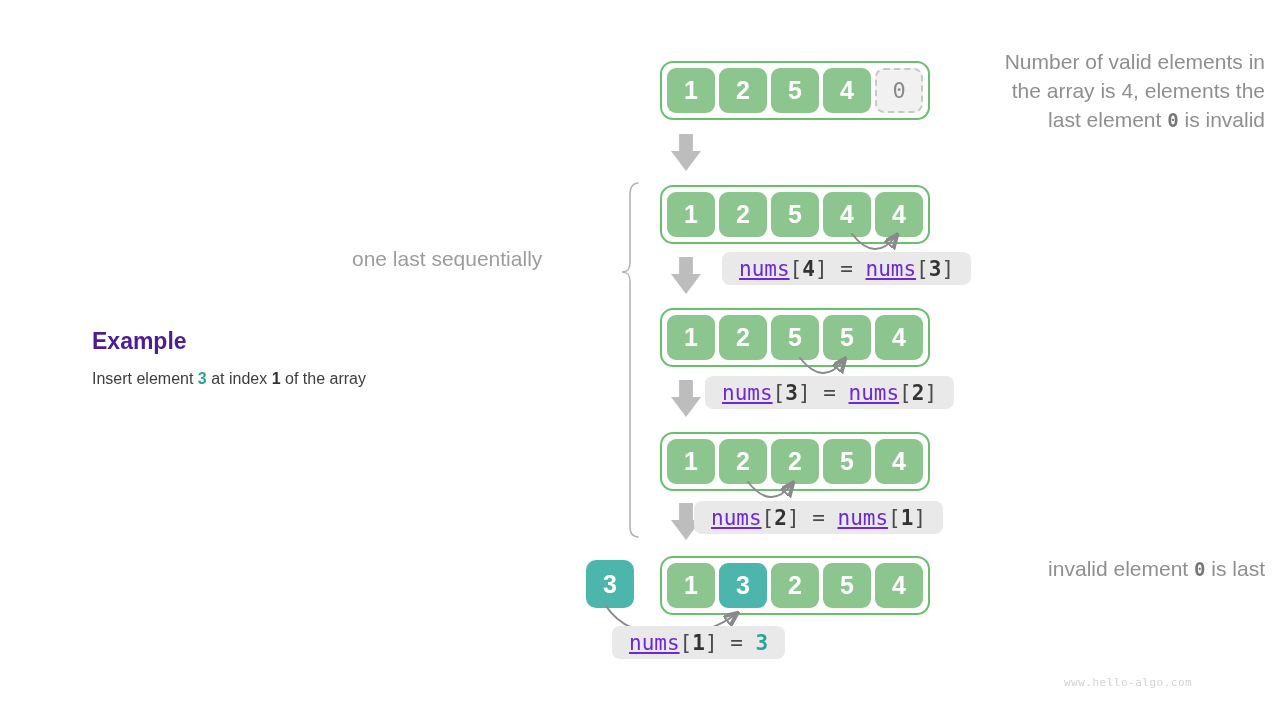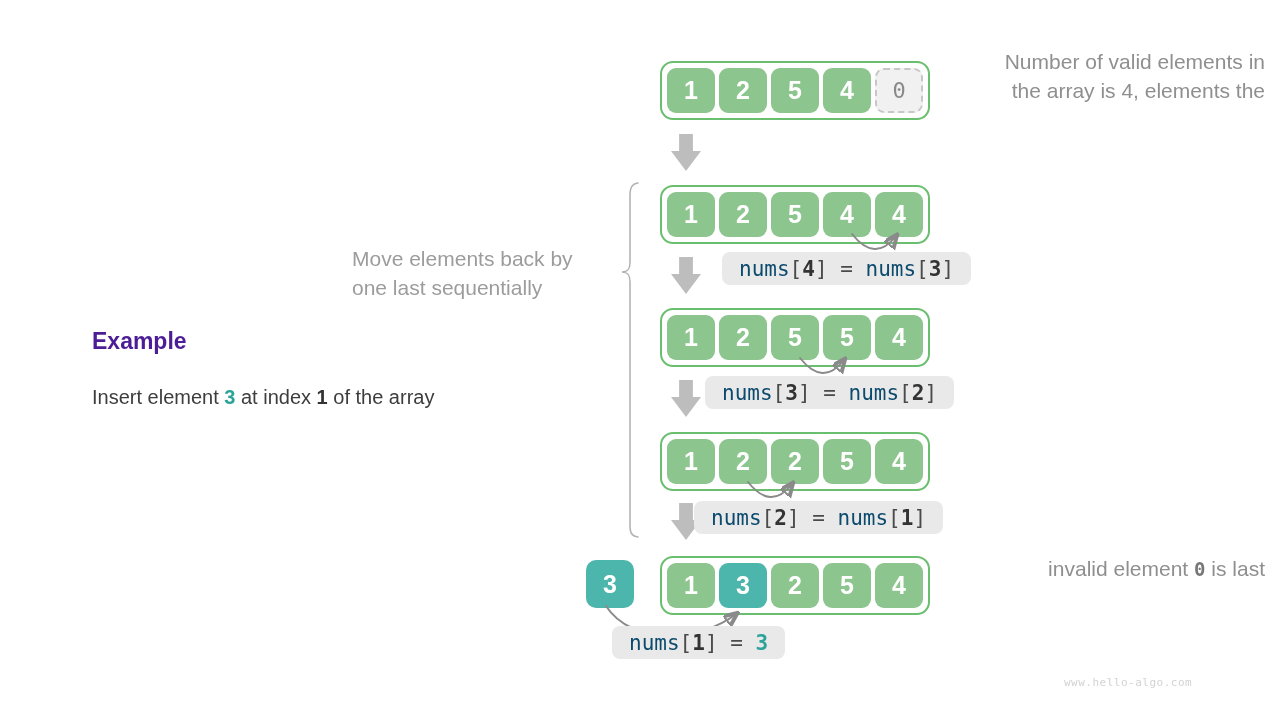--- a/index.html
+++ b/index.html
@@ -19,32 +19,32 @@
         display:flex;align-items:center;justify-content:center;}
 
   
   .block-arrow{position:absolute;left:671px;width:30px;height:37px;background:#bdbdbd;
         clip-path:polygon(27% 0,73% 0,73% 46%,100% 46%,50% 100%,0 46%,27% 46%);}
 
   
   .pill{position:absolute;height:33px;display:inline-flex;align-items:center;padding:0 17px;
         background:#e9e9e9;border-radius:8px;font-family:"DejaVu Sans Mono",monospace;
         font-size:21px;color:#4a4a4a;white-space:pre;}
-  .pill .fn{color:#0c4a6e;}
+  .pill .fn{color:#6d28d9;text-decoration:underline;}
   .pill .ix{color:#333;font-weight:700;}
   .pill .val{color:#2ba39a;font-weight:700;}
 
   
   .note{position:absolute;font-size:21px;line-height:29px;color:#8f8f8f;text-align:right;}
   .mono0{font-family:"DejaVu Sans Mono",monospace;font-weight:700;color:#777;font-size:19px;}
   .move-note{position:absolute;left:352px;top:244px;font-size:21px;line-height:29px;color:#9c9c9c;}
 
   .example{position:absolute;left:92px;top:328px;}
   .example-heading{font-size:23px;font-weight:700;color:#4c1d95;}
-  .example-desc{font-size:20px;color:#3d3d3d;margin-top:31px;}
+  .example-desc{font-size:16px;color:#3d3d3d;margin-top:15px;}
   .teal-b{color:#2ba39a;font-weight:700;}
   .dark-b{color:#333;font-weight:700;}
 
   
   .arc{position:absolute;}
   .arc path{fill:none;stroke:#8a8a8a;stroke-width:2;stroke-linecap:round;}
   .brace{position:absolute;left:620px;top:181px;}
   .brace path{fill:none;stroke:#b3b3b3;stroke-width:1.6;stroke-linecap:round;}
 
   .watermark{position:absolute;left:1064px;top:676px;font-family:"DejaVu Sans Mono",monospace;
@@ -56,21 +56,20 @@
 <div class="canvas">
 
   <div class="example">
     <div class="example-heading">Example</div>
     <div class="example-desc">
       <span>Insert element </span><span class="teal-b">3</span><span> at index </span><span class="dark-b">1</span><span> of the array</span>
     </div>
   </div>
 
   <div class="move-note">
-    <div>Move elements back by</div>
     <div>one last sequentially</div>
   </div>
 
   <svg class="brace" width="20" height="358" viewBox="0 0 20 358">
     <path d="M 18 2 C 11 3 10 8 10 15 L 10 81 C 10 88 8 91 2 91 C 8 91 10 94 10 101 L 10 344 C 10 351 11 355 18 356"></path>
   </svg>
 
   <div class="array" style="top:61px">
     <div class="cell">1</div>
     <div class="cell">2</div>
@@ -157,20 +156,23 @@
       </defs>
     <path d="M 14 10 C 40 50 108 46 144 18" marker-end="url(#ah4)"></path>
   </svg>
   <div class="pill" style="left:612px;top:626px">
     <span class="fn">nums</span><span class="br">[</span><span class="ix">1</span><span class="br">]</span><span class="op"> = </span><span class="val">3</span>
   </div>
 
   <div class="note" style="left:955px;top:47px;width:310px">
     <div>Number of valid elements in</div>
     <div>the array is 4, elements the</div>
+    <div>
+      <span>last element </span><span class="mono0">0</span><span> is invalid</span>
+    </div>
   </div>
   <div class="note" style="left:955px;top:554px;width:310px">
     <div>
       <span>invalid element </span><span class="mono0">0</span><span> is last</span>
     </div>
   </div>
 
   <div class="watermark">www.hello-algo.com</div>
 
 </div>

